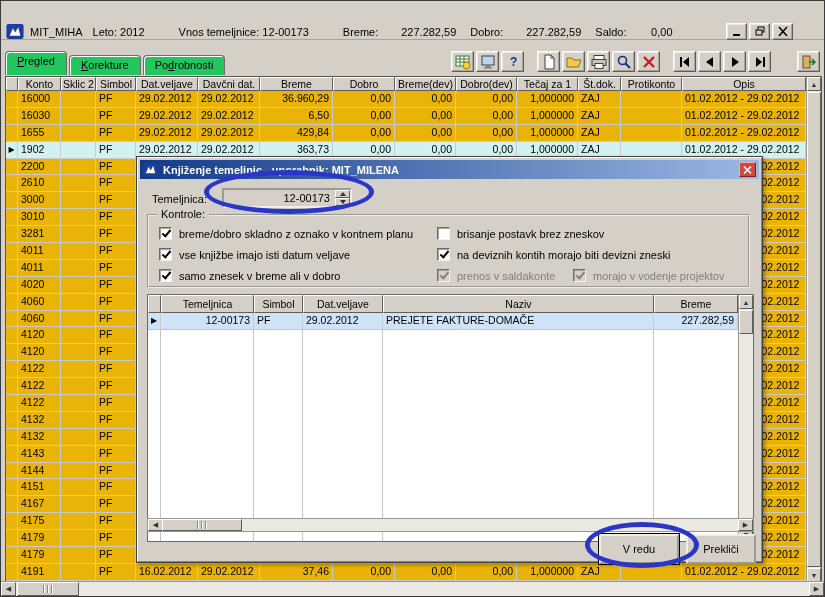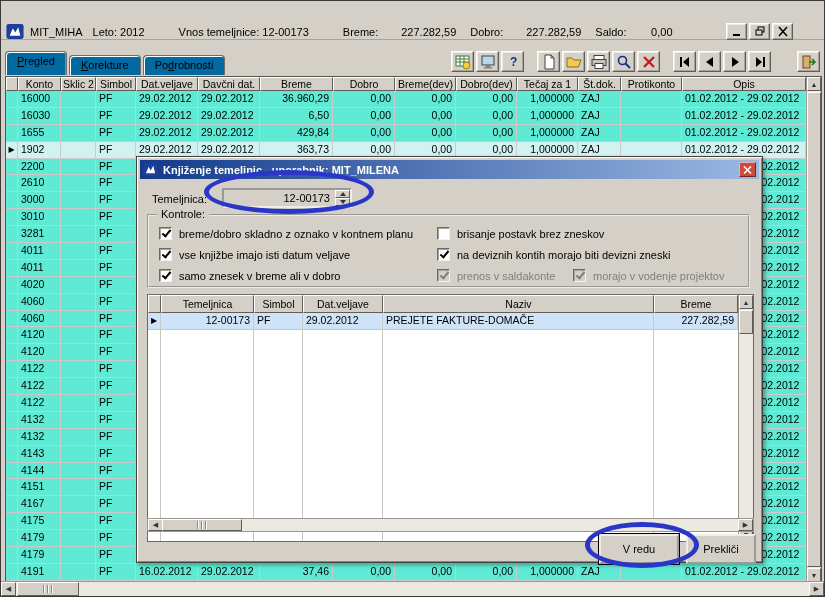--- a/index.html
+++ b/index.html
@@ -15,35 +15,35 @@
   .titlebar{position:absolute;left:0;top:23px;right:0;height:16px;background:#d4d0c8;
     display:flex;align-items:center;padding:0 5px;border-bottom:1px solid #a8a49a;}
   .appicon{width:18px;height:15px;margin-right:6px;display:inline-flex;}
   .tl{white-space:nowrap;}
   .val{display:inline-block;text-align:right;white-space:nowrap;}
   .winbtns{margin-left:auto;display:flex;gap:2px;margin-right:26px;}
   .winbtn{width:21px;height:17px;background:#d4d0c8;border:1px solid;border-color:#fff #5f5d58 #5f5d58 #fff;
     box-shadow:inset -1px -1px 0 #a8a49c,inset 1px 1px 0 #ecebe5;display:flex;align-items:center;justify-content:center;}
   
   .tabrow{position:absolute;left:0;top:46px;right:0;height:28px;display:flex;align-items:flex-end;padding:0 4px;}
-  .tab{height:20px;padding:3px 11px 0;background:#0369a1;border:1px solid #6f6d66;border-bottom:none;
+  .tab{height:20px;padding:3px 11px 0;background:#22c55e;border:1px solid #6f6d66;border-bottom:none;
     border-radius:4px 4px 0 0;margin-right:2px;box-shadow:inset 1px 1px 0 #fff;white-space:nowrap;}
   .tab.active{height:24px;z-index:2;box-shadow:inset 1px 1px 0 #fff,inset -1px 0 0 #8a887f;}
   .toolbar{margin-left:auto;display:flex;align-items:center;gap:2px;padding-bottom:3px;}
   .tb-gap{width:9px;}
   .tb-gap-wide{width:22px;}
   .tbtn{width:23px;height:21px;background:#d4d0c8;border:1px solid;border-color:#fff #5f5d58 #5f5d58 #fff;
     box-shadow:inset -1px -1px 0 #a8a49c,inset 1px 1px 0 #ecebe5;display:flex;align-items:center;justify-content:center;}
   
   .grid{position:absolute;left:4px;top:75px;width:817px;height:507px;background:#fff;border:1px solid #56554f;}
   .g-head,.g-row{display:grid;grid-template-columns:12px 43px 35px 40px 62px 62px 73px 62px 61px 61px 61px 43px 61px auto;width:800px;}
   .g-head{height:14px;}
   .hc{background:#d4d0c8;border:1px solid;border-color:#fff #5f5d58 #5f5d58 #fff;font-size:10.5px;
     display:flex;align-items:center;justify-content:center;overflow:hidden;white-space:nowrap;}
-  .g-row{height:16.9px;border-bottom:1px solid #cbcbcb;background:#5eead4;}
+  .g-row{height:16.9px;border-bottom:1px solid #cbcbcb;background:#eab308;}
   .g-row.selected{background:var(--selected-row,#d2f2f2);}
   .c{border-right:1px solid #cbcbcb;font-size:10.5px;line-height:15.5px;padding:0 3px;overflow:hidden;white-space:nowrap;}
   .num{text-align:right;}
   .mk{padding:0;text-align:center;font-size:8px;line-height:16px;}
   .vscroll{position:absolute;right:0;top:0;width:15px;height:100%;background:#ece9e2;border-left:1px solid #9a968c;}
   .sbtn{position:absolute;left:0;width:14px;height:14px;background:#d4d0c8;border:1px solid;
     border-color:#fff #5f5d58 #5f5d58 #fff;display:flex;align-items:center;justify-content:center;font-size:7px;color:#333;}
   .vthumb{position:absolute;left:0;top:15px;width:14px;bottom:15px;background:#d4d0c8;border:1px solid;border-color:#fff #5f5d58 #5f5d58 #fff;}
   .hscroll{position:absolute;left:0;bottom:0;right:0;height:15px;background:#ece9e2;border-top:1px solid #9a968c;}
   .hbtn{position:absolute;top:0;width:15px;height:14px;background:#d4d0c8;border:1px solid;

